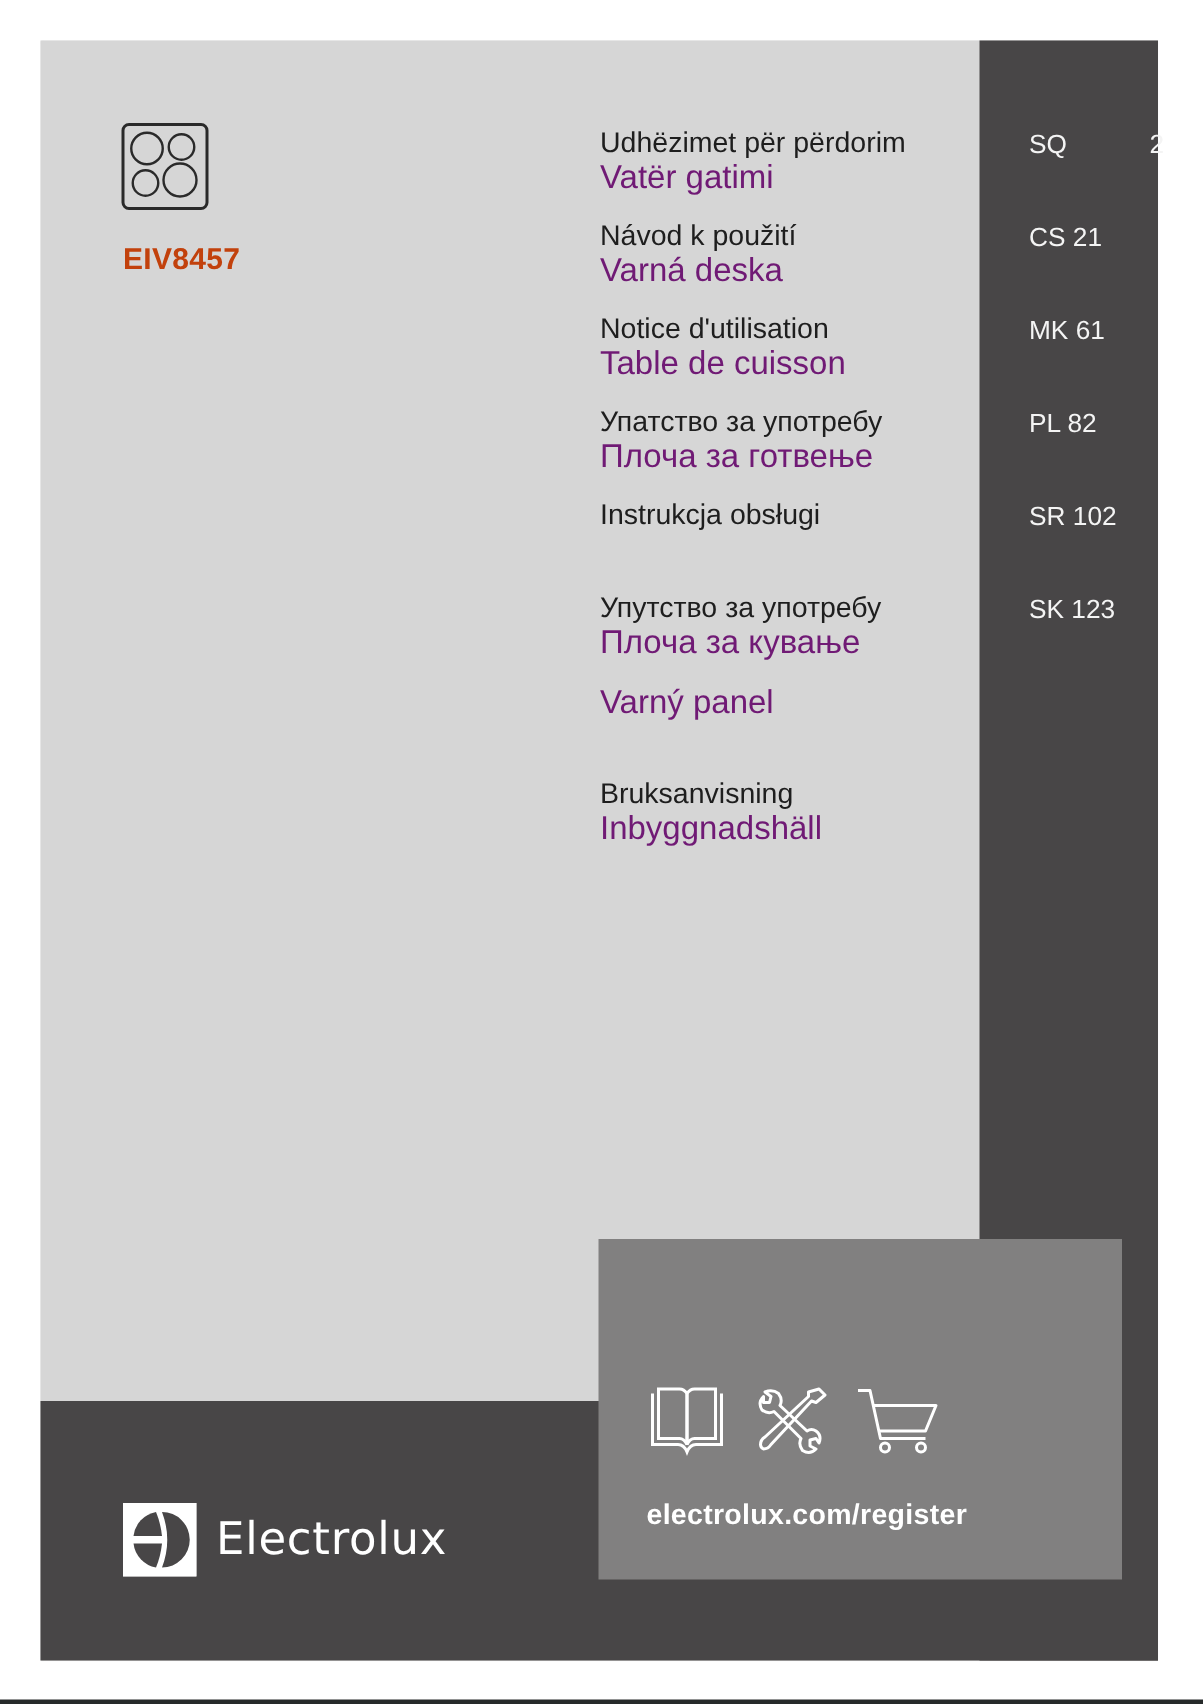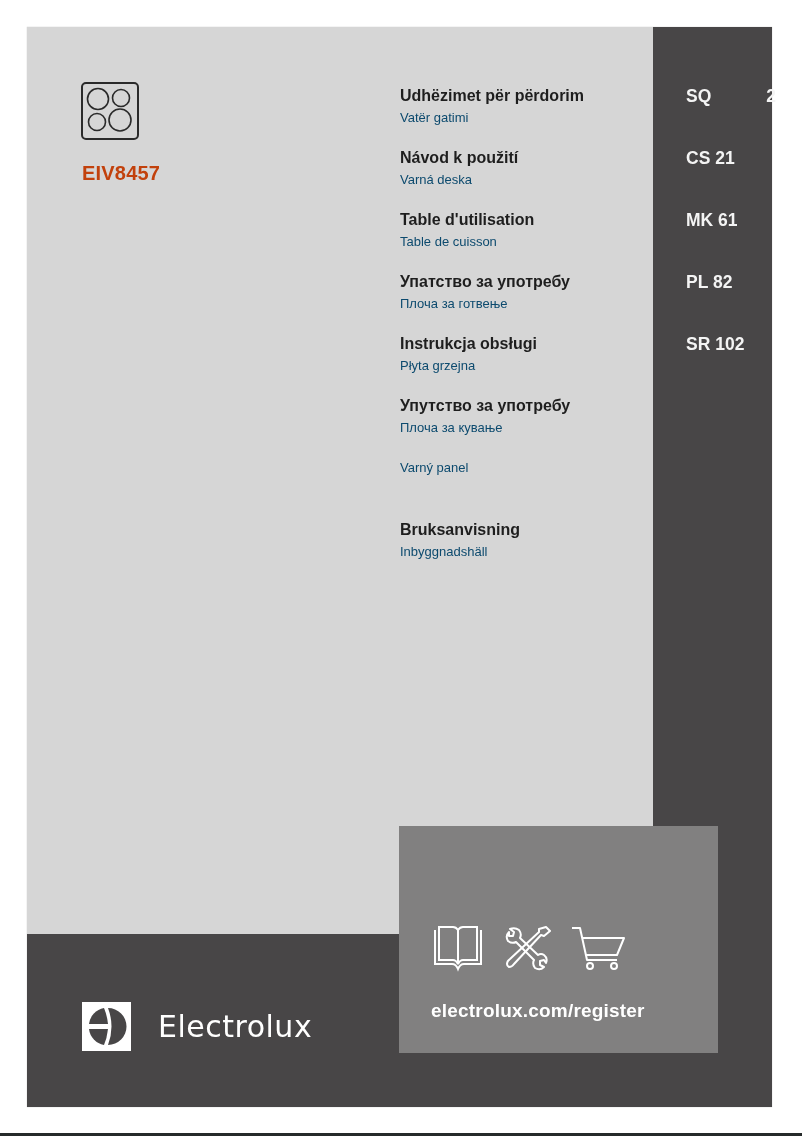--- a/index.html
+++ b/index.html
@@ -25,46 +25,47 @@
       position: absolute; left: 54px; top: 55px; width: 58px; height: 58px;
       border: 2.5px solid #2a2a2a; border-radius: 5px; box-sizing: border-box;
     }
     .hob-icon svg { position: absolute; left: 0; top: 0; }
     .model {
       position: absolute; left: 55px; top: 135px;
       font-size: 20px; font-weight: bold; color: #c2410c; letter-spacing: 0.2px;
     }
     .lang-list { position: absolute; left: 373px; top: 58px; width: 250px; }
     .lang-item { height: 62px; }
-    .lang-title { font-size: 16px; font-weight: bold; color: #1e1e1e; line-height: 22px; white-space: nowrap; }
-    .lang-sub { font-size: 13px; color: #0c4a6e; line-height: 22px; white-space: nowrap; }
+    .lang-title { font-size: 19px; font-weight: normal; color: #1e1e1e; line-height: 22px; white-space: nowrap; }
+    .lang-sub { font-size: 22px; color: #701a75; line-height: 22px; white-space: nowrap; }
     .page-list { position: absolute; left: 659px; top: 58px; width: 90px; }
     .page-item {
-      height: 62px; font-size: 17.5px; font-weight: bold; color: #f4f4f4; line-height: 22px;
+      height: 62px; font-size: 17.5px; font-weight: normal; color: #f4f4f4; line-height: 22px;
       display: flex; justify-content: space-between; white-space: nowrap;
     }
     .page-item .code { }
     .page-item .num { margin-left: 6px; }
     .page-item.spread .num { margin-left: auto; padding-right: 0; }
     .register-box {
       position: absolute; left: 372px; top: 799px; width: 319px; height: 227px;
       background: #818080;
+      padding-left: 30px;
     }
     .reg-icons { position: absolute; left: 33px; top: 100px; height: 50px; display: flex; gap: 18px; align-items: flex-end; }
     .reg-icons span { display: block; }
     .reg-url {
       position: absolute; left: 32px; top: 174px;
       font-size: 19px; font-weight: bold; color: #ffffff; letter-spacing: 0.2px;
     }
     .brand { position: absolute; left: 55px; top: 975px; display: flex; align-items: center; }
     .brand-logo {
       width: 49px; height: 49px; background: #ffffff; position: relative;
     }
     .brand-name {
-      margin-left: 27px; font-size: 30px; color: #ffffff; letter-spacing: 0.5px;
+      margin-left: 13px; font-size: 30px; color: #ffffff; letter-spacing: 0.5px;
       font-family: "DejaVu Sans", sans-serif;
     }
     .bottom-rule {
       position: absolute; left: 0; top: 1133px; width: 802px; height: 3px; background: #262a2a;
     }
   </style>
 </head>
 <body>
 
 <div class="page">
@@ -84,30 +85,29 @@
   <div class="lang-list">
     <div class="lang-item">
       <div class="lang-title">Udhëzimet për përdorim</div>
       <div class="lang-sub">Vatër gatimi</div>
     </div>
     <div class="lang-item">
       <div class="lang-title">Návod k použití</div>
       <div class="lang-sub">Varná deska</div>
     </div>
     <div class="lang-item">
-      <div class="lang-title">Table d'utilisation</div>
+      <div class="lang-title">Notice d'utilisation</div>
       <div class="lang-sub">Table de cuisson</div>
     </div>
     <div class="lang-item">
       <div class="lang-title">Упатство за употребу</div>
       <div class="lang-sub">Плоча за готвење</div>
     </div>
     <div class="lang-item">
       <div class="lang-title">Instrukcja obsługi</div>
-      <div class="lang-sub">Płyta grzejna</div>
     </div>
     <div class="lang-item">
       <div class="lang-title">Упутство за употребу</div>
       <div class="lang-sub">Плоча за кување</div>
     </div>
     <div class="lang-item">
       <div class="lang-sub">Varný panel</div>
     </div>
     <div class="lang-item">
       <div class="lang-title">Bruksanvisning</div>
@@ -124,20 +124,23 @@
       <span><span class="code">CS</span> <span>21</span></span>
     </div>
     <div class="page-item">
       <span><span class="code">MK</span> <span>61</span></span>
     </div>
     <div class="page-item">
       <span><span class="code">PL</span> <span>82</span></span>
     </div>
     <div class="page-item">
       <span><span class="code">SR</span> <span>102</span></span>
+    </div>
+    <div class="page-item">
+      <span><span class="code">SK</span> <span>123</span></span>
     </div>
   </div>
 
   <div class="register-box">
     <div class="reg-icons">
       <span>
         <svg width="52" height="48" viewBox="0 0 52 48" fill="none" stroke="#ffffff" stroke-width="2">
           <path d="M3 6 L3 40 L20 40 Q24 40 26 45 Q28 40 32 40 L49 40 L49 6"></path>
           <path d="M7 3 L7 36 L21 36 Q24 36 26 40 L26 6 Q24 3 21 3 Z"></path>
           <path d="M45 3 L45 36 L31 36 Q28 36 26 40 L26 6 Q28 3 31 3 Z"></path>

